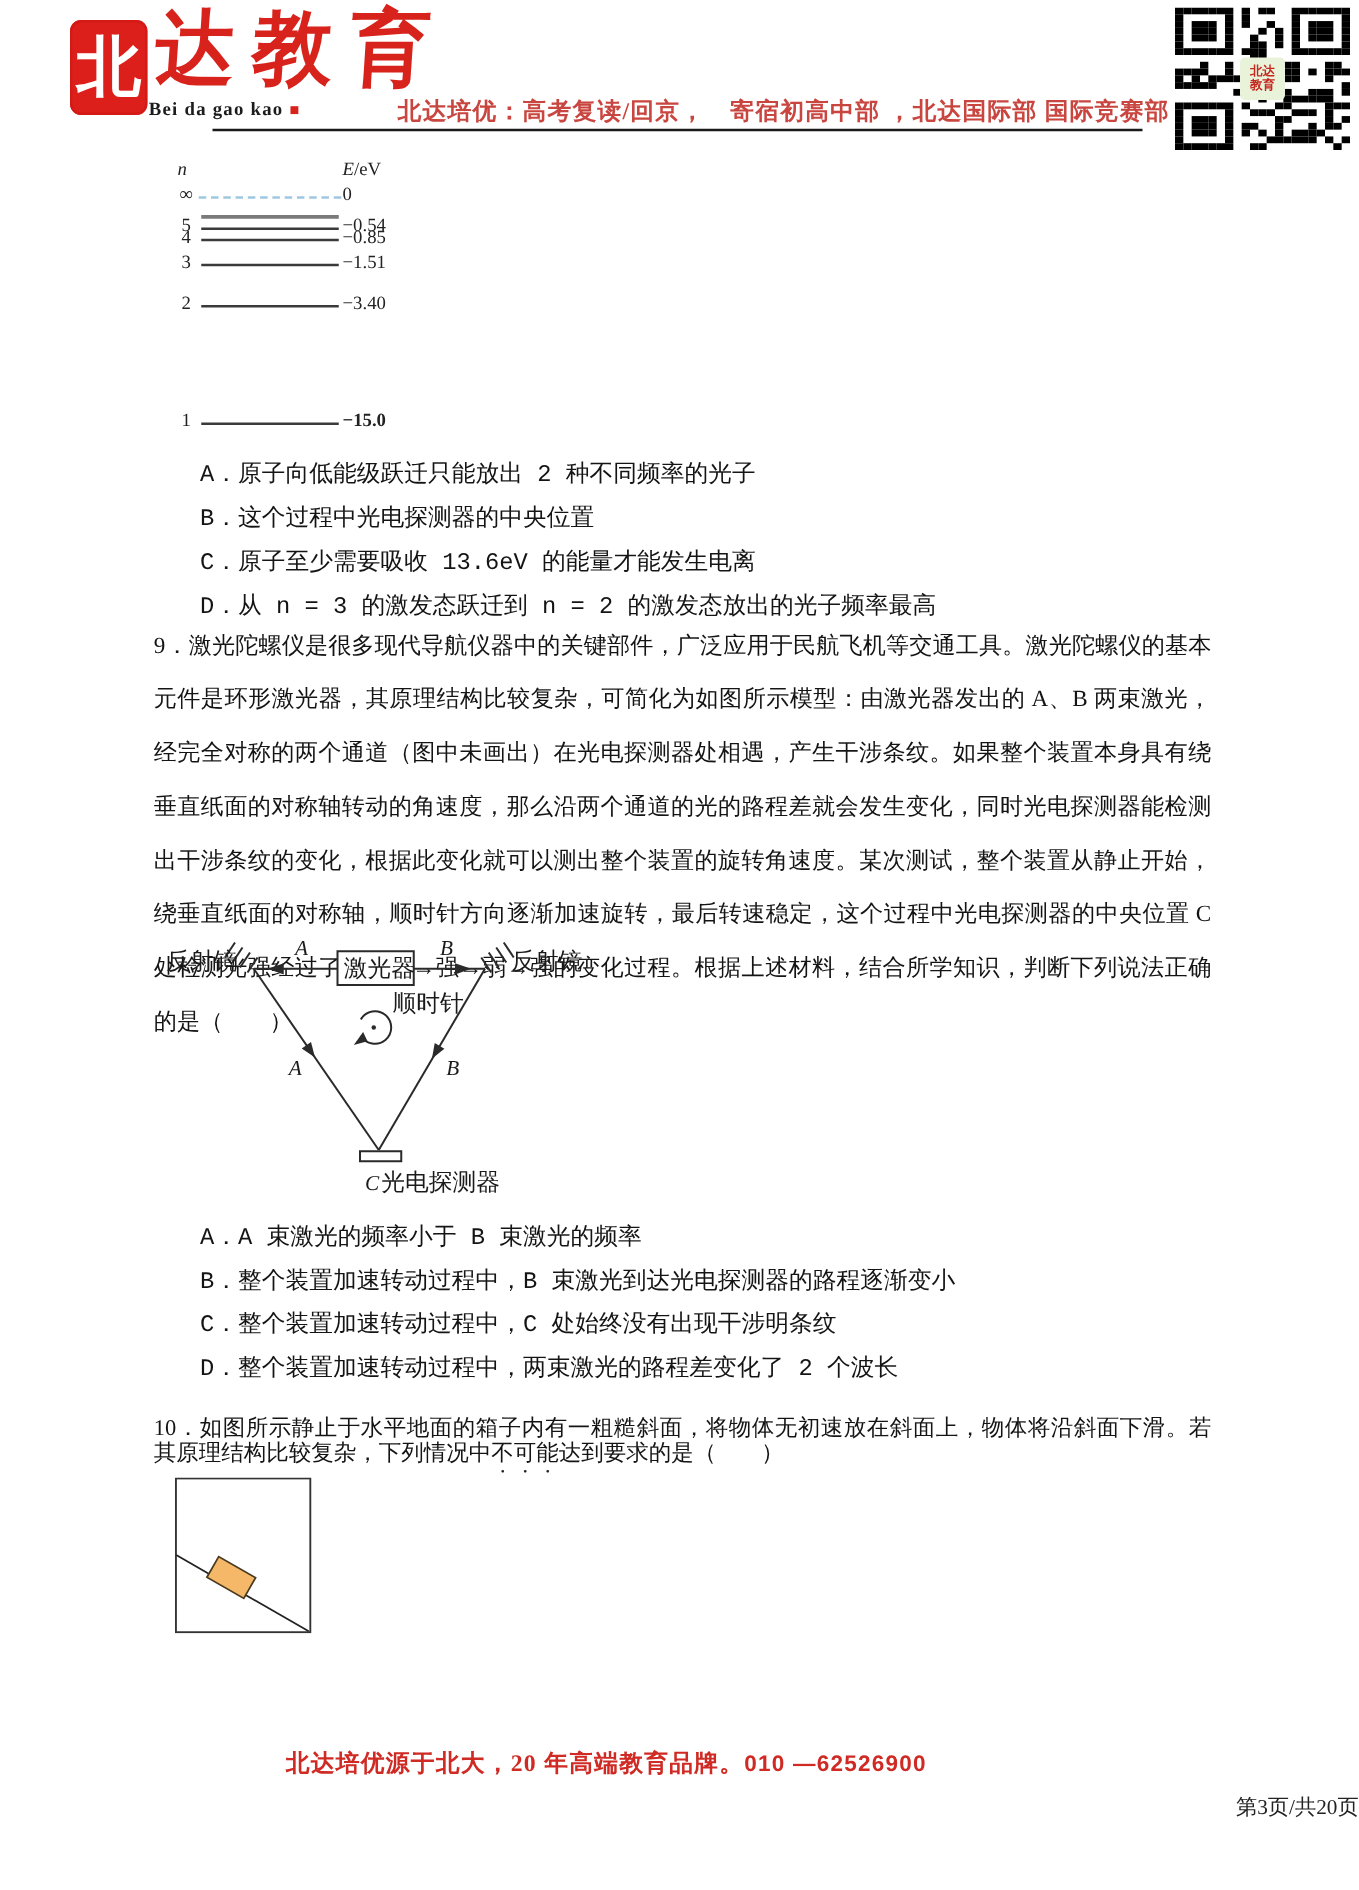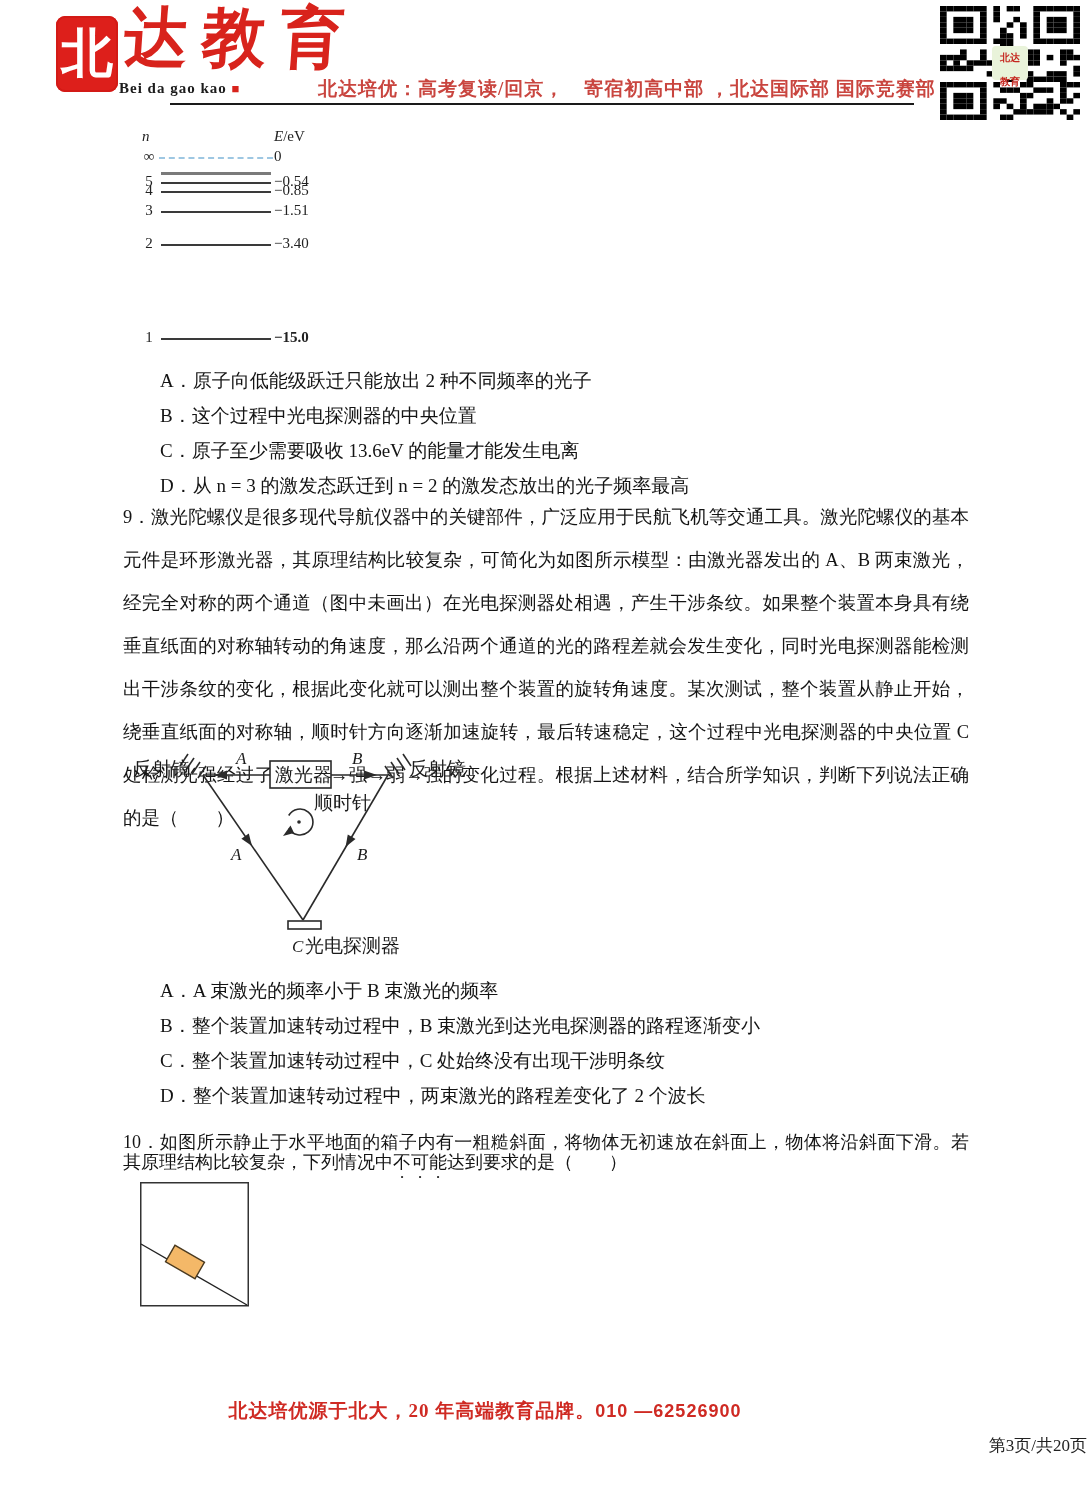--- a/index.html
+++ b/index.html
@@ -26,39 +26,39 @@
     position:absolute;left:318px;top:76px;width:596px;text-align:left;
     font-size:19px;font-weight:bold;color:#c9453f;white-space:nowrap;letter-spacing:1px;
   }
   .header-rule{position:absolute;left:170px;top:103px;width:744px;height:2px;background:#1a1a1a;}
   .qr{position:absolute;left:940px;top:6px;width:140px;height:114px;}
   .qr svg{width:140px;height:114px;fill:#000;}
   .qr-center{
     position:absolute;left:52px;top:40px;width:36px;height:34px;background:#e9f3da;
     border-radius:4px;display:flex;flex-direction:column;align-items:center;justify-content:center;
   }
-  .qr-center div{color:#c5271f;font-size:10px;font-weight:bold;line-height:11px;margin-top:13px;}
+  .qr-center div{color:#c5271f;font-size:10px;font-weight:bold;line-height:11px;}
 
   
   .ediag{position:absolute;left:140px;top:126px;width:270px;height:232px;font-size:15px;color:#222;}
   .ediag .lvl-n{position:absolute;left:0px;width:18px;text-align:center;line-height:17px;}
   .ediag .lvl-e{position:absolute;left:134px;line-height:17px;white-space:nowrap;}
   .ediag .lvl-line{position:absolute;left:21px;width:110px;height:0;border-top:2px solid #3a3a3a;}
   .ediag .lvl-dashed{position:absolute;left:19px;width:114px;height:0;border-top:2px dashed #9ec7e2;}
   .ediag .lvl-thick{position:absolute;left:21px;width:110px;height:3px;background:#7a7a7a;}
   .ediag .hdr{position:absolute;font-style:italic;line-height:17px;}
   .ediag .upright{font-style:normal;}
 
   
   .para{
     position:absolute;left:123px;width:846px;font-size:18.5px;line-height:43px;
     text-align:justify;color:#141414;
   }
   .optlist{position:absolute;left:160px;font-size:19px;color:#141414;}
-  .optlist div{height:35px;line-height:35px;white-space:nowrap;}
+  .optlist div{height:35px;line-height:35px;white-space:nowrap;font-family:Liberation Mono, monospace;}
   .q10line{position:absolute;left:123px;width:846px;font-size:18px;line-height:36px;color:#141414;white-space:nowrap;}
   .q10line.fill{text-align:justify;text-align-last:justify;white-space:normal;height:36px;overflow:hidden;margin-top:16px;}
   .emph{
     -webkit-text-emphasis:filled dot #222;-webkit-text-emphasis-position:under right;
     text-emphasis:filled dot #222;text-emphasis-position:under right;
   }
 
   
   .gyro{position:absolute;left:128px;top:746px;width:345px;height:215px;}
   .gyro svg{width:345px;height:215px;}

